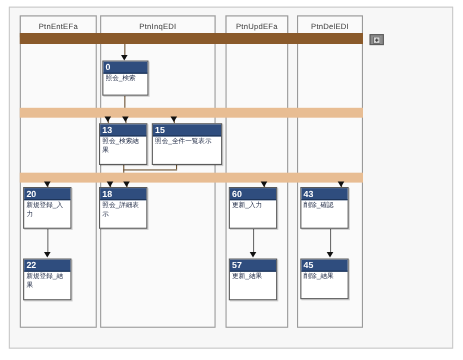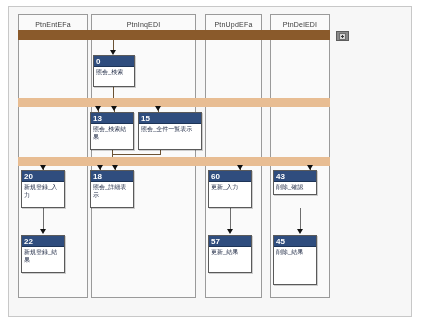--- a/index.html
+++ b/index.html
@@ -253,33 +253,33 @@
   <div class="node" style="left:90px; top:170px; width:44px; height:38px;">
     <div class="node-head">18</div>
     <div class="node-body">照会_詳細表示</div>
   </div>
 
   <div class="node" style="left:208px; top:170px; width:44px; height:38px;">
     <div class="node-head">60</div>
     <div class="node-body">更新_入力</div>
   </div>
 
-  <div class="node" style="left:273px; top:170px; width:44px; height:25px;">
+  <div class="node" style="left:273px; top:170px; width:44px; height:38px;">
     <div class="node-head">43</div>
     <div class="node-body">削除_確認</div>
   </div>
 
   <div class="node" style="left:21px; top:235px; width:44px; height:38px;">
     <div class="node-head">22</div>
     <div class="node-body">新規登録_結果</div>
   </div>
 
   <div class="node" style="left:208px; top:235px; width:44px; height:38px;">
     <div class="node-head">57</div>
     <div class="node-body">更新_結果</div>
   </div>
 
-  <div class="node" style="left:273px; top:235px; width:44px; height:50px;">
+  <div class="node" style="left:273px; top:235px; width:44px; height:37px;">
     <div class="node-head">45</div>
     <div class="node-body">削除_結果</div>
   </div>
 
 </div>
 
 </body></html>

